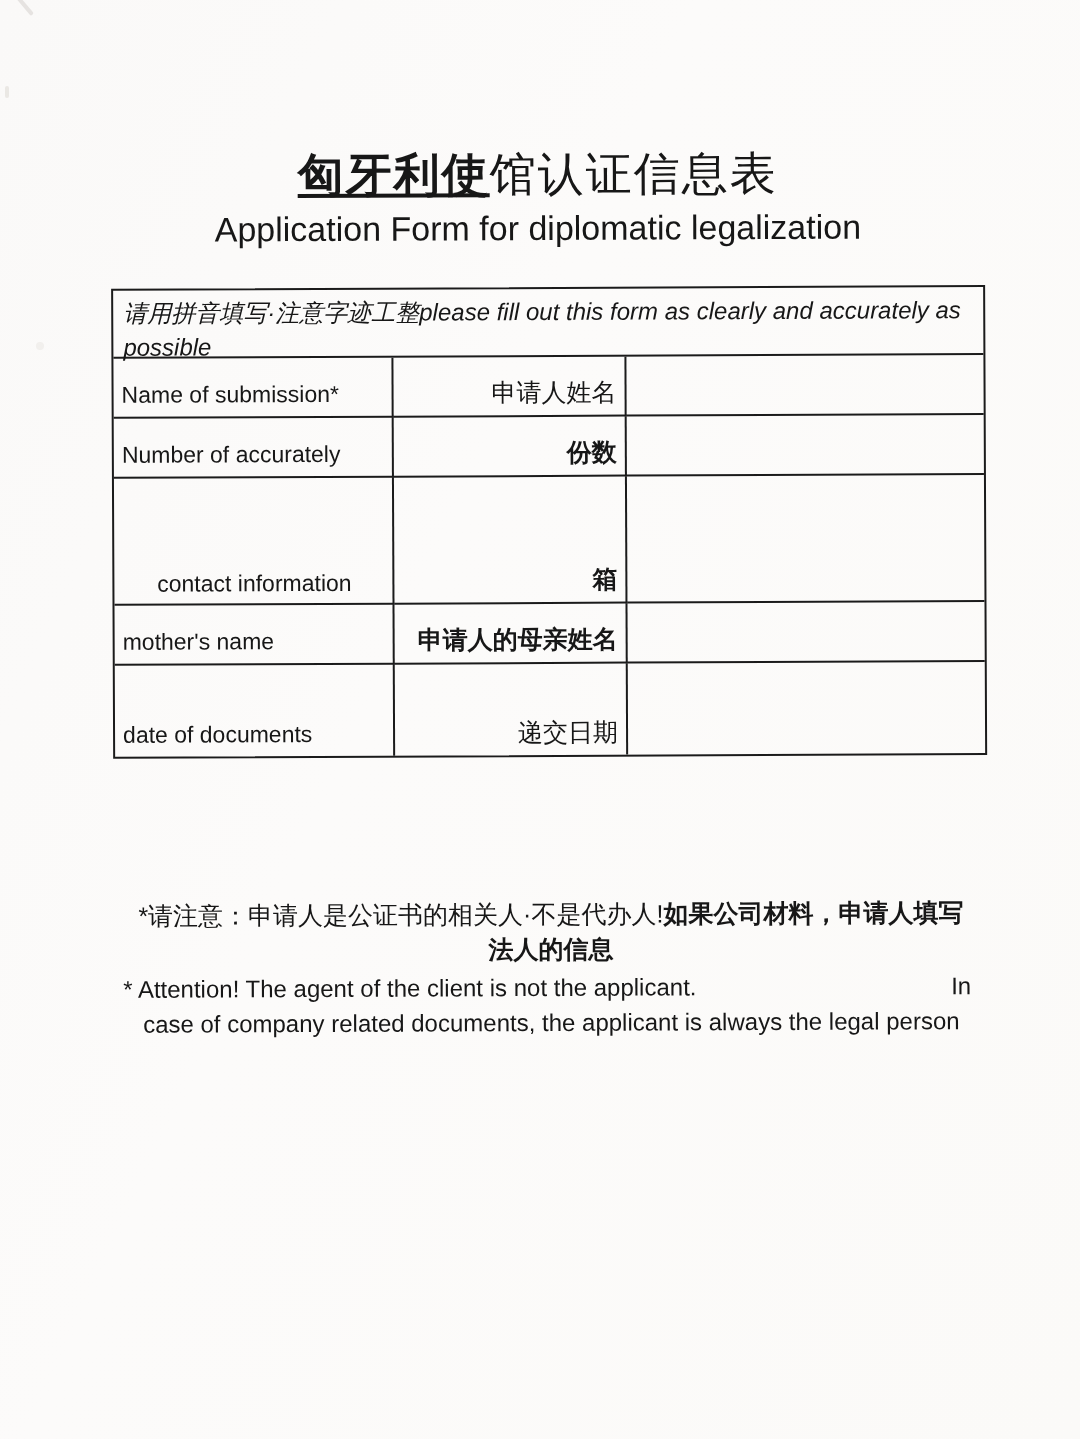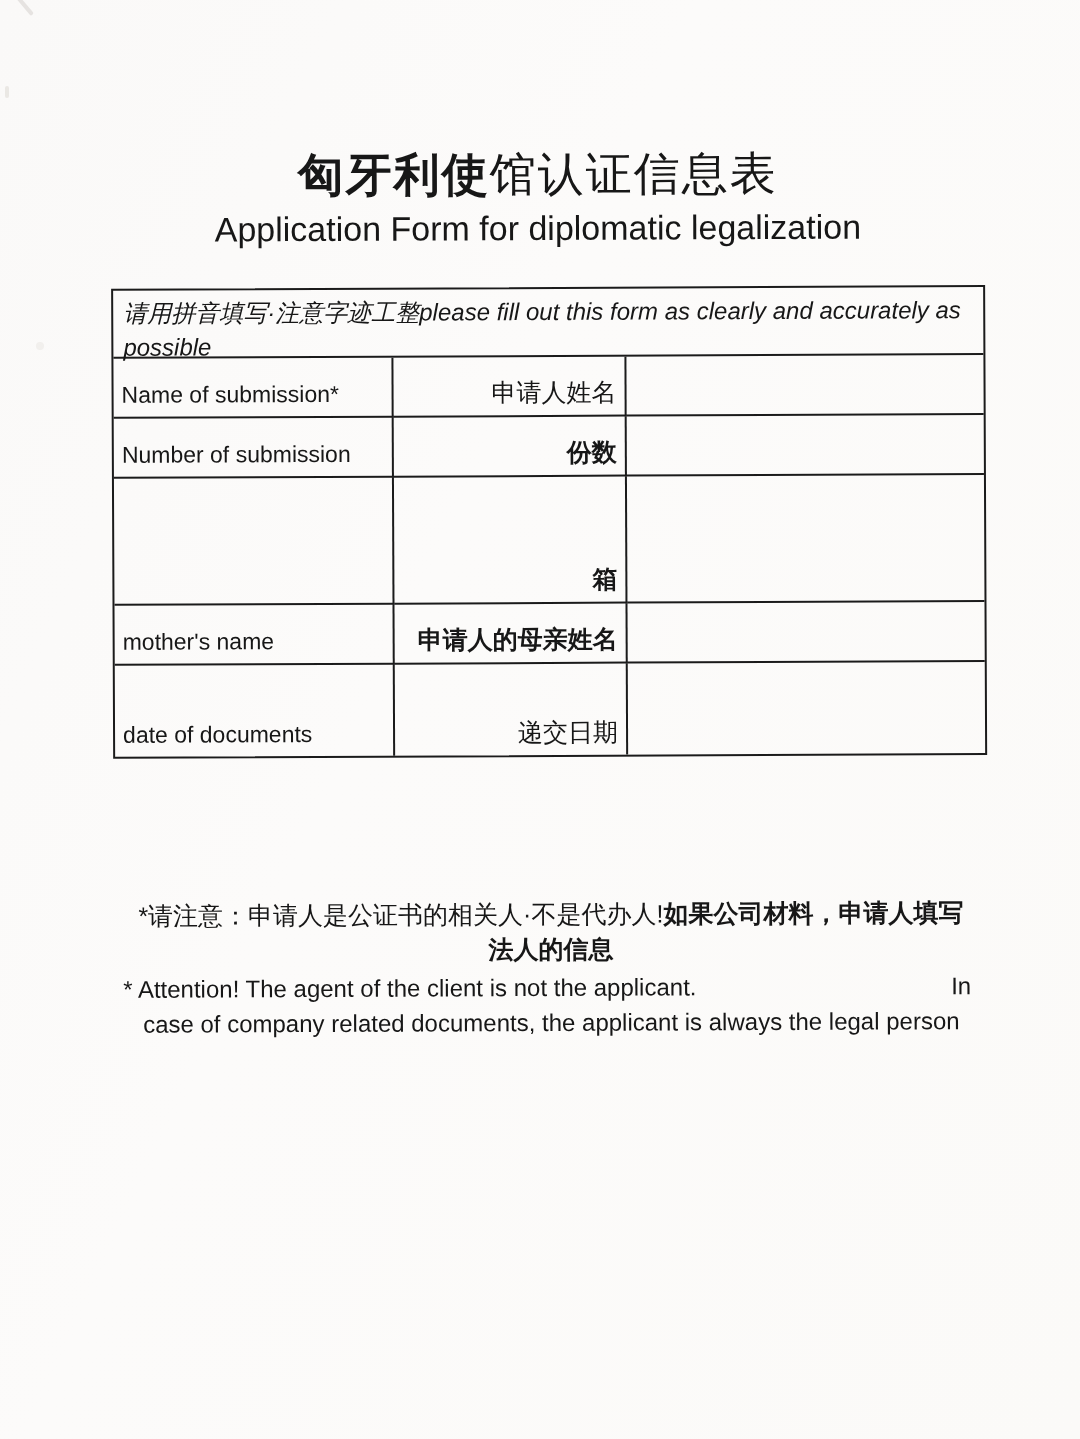--- a/index.html
+++ b/index.html
@@ -19,21 +19,21 @@
 
   
   .artifact{position:absolute;background:#d6d2cd;pointer-events:none;}
   .artifact.a1{top:-8px;left:-12px;width:54px;height:4px;transform:rotate(50deg);opacity:.55;border-radius:2px;}
   .artifact.a2{top:86px;left:5px;width:4px;height:12px;opacity:.45;border-radius:2px;}
   .artifact.a3{top:342px;left:36px;width:8px;height:8px;opacity:.25;border-radius:50%;}
 
   
   .title-block{position:absolute;top:146px;left:0;width:100%;text-align:center;}
   .title-cjk{margin:0;font-size:46px;line-height:1.25;font-weight:400;letter-spacing:2px;}
-  .title-cjk .bold{font-weight:700;}
+  .title-cjk .bold{font-weight:700;text-decoration:underline;}
   .subtitle{margin:4px 0 0;font-size:34px;line-height:1.2;font-weight:400;}
 
   
   .form-table{
     position:absolute;left:113px;top:287px;width:874px;height:470px;
     box-sizing:border-box;border:2px solid #1b1b1b;
     display:grid;
     grid-template-columns:280px 233px 1fr;
     grid-template-rows:68px 60px 60px 127px 60px 1fr;
     background:transparent;
@@ -90,29 +90,30 @@
 
       <div class="cell c-en bb br">
           <span>Name of submission*</span>
         </div>
       <div class="cell c-cjk bb br">
           <span>申请人姓名</span>
         </div>
       <div class="cell c-val bb"></div>
 
       <div class="cell c-en bb br">
-          <span>Number of submission</span>
+          <span>Number of accurately</span>
         </div>
       <div class="cell c-cjk cjk-bold bb br">
           <span>份数</span>
         </div>
       <div class="cell c-val bb"></div>
 
       <div class="cell c-en center bb br">
         <div>
+          <div>contact information</div>
         </div>
       </div>
       <div class="cell c-cjk cjk-bold bb br">
         <div>
           <div>箱</div>
         </div>
       </div>
       <div class="cell c-val bb"></div>
 
       <div class="cell c-en bb br">

